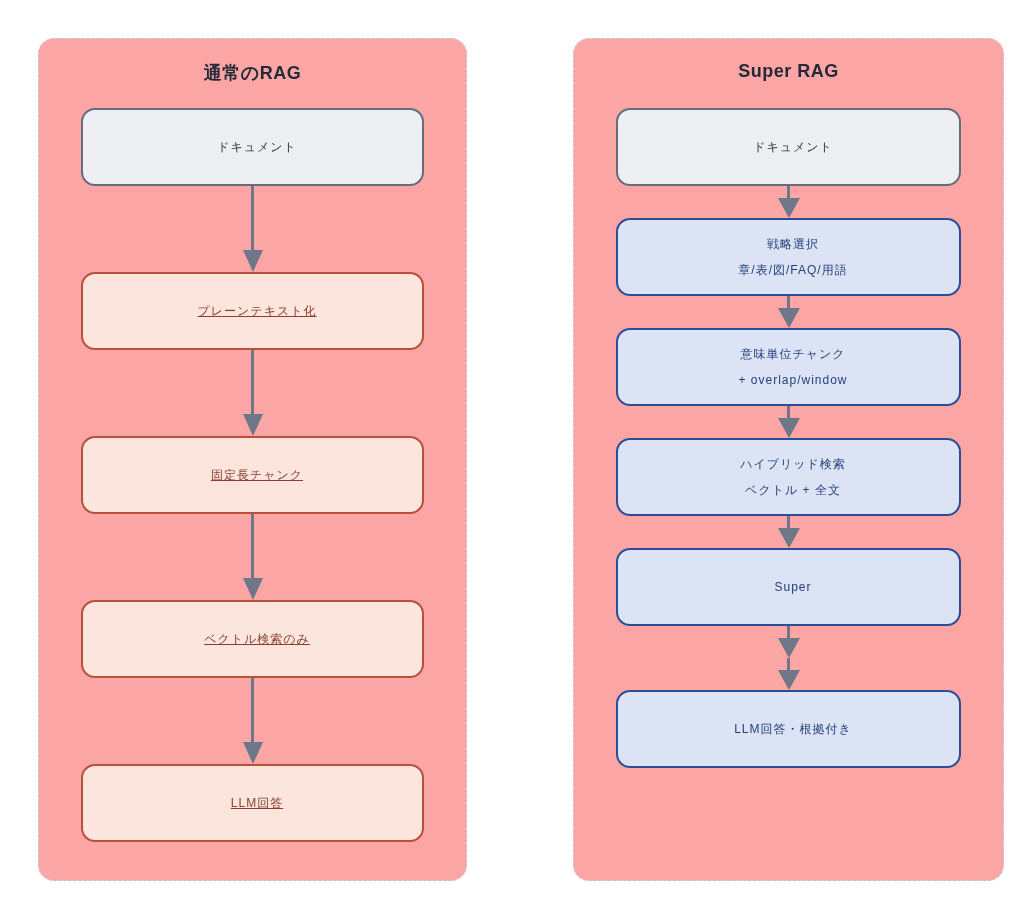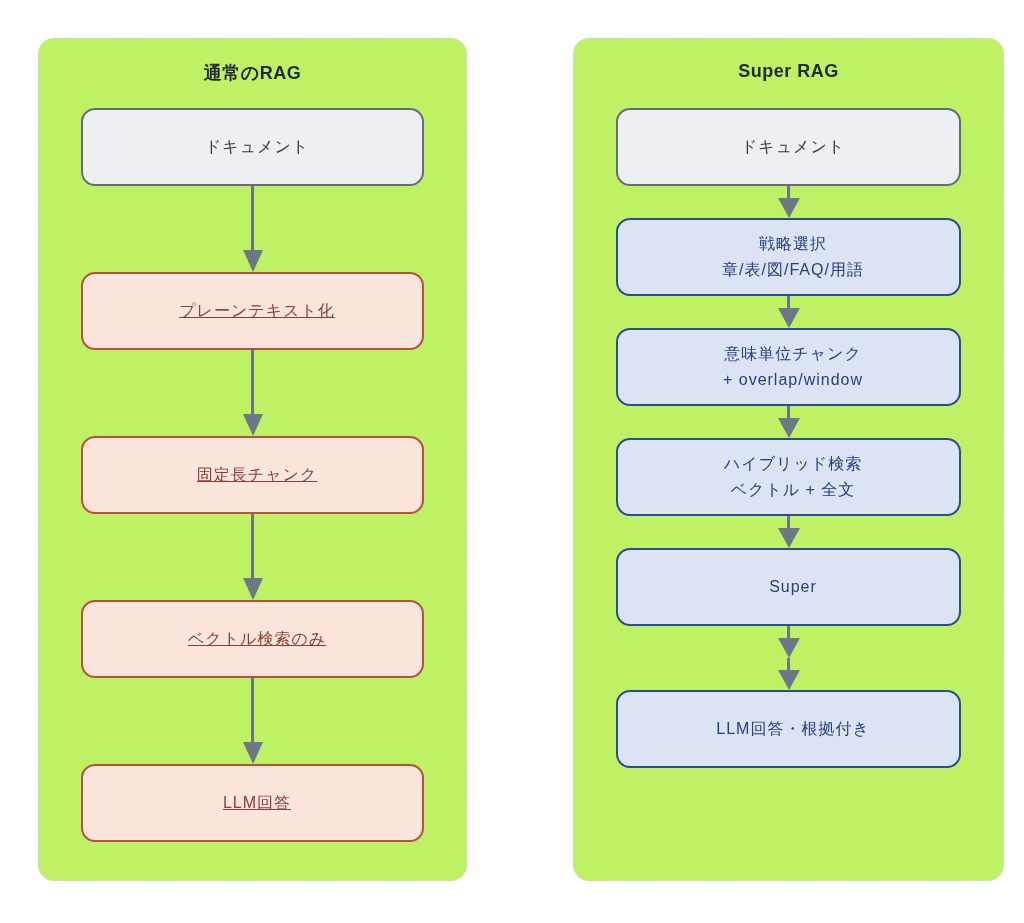--- a/index.html
+++ b/index.html
@@ -8,21 +8,21 @@
     background: #ffffff;
     font-family: "Liberation Sans", "DejaVu Sans", sans-serif;
   }
   .page { position: relative; width: 1024px; height: 923px; overflow: hidden; }
 
   .panel {
     position: absolute;
     top: 38px;
     height: 843px;
     box-sizing: border-box;
-    background: #bef264;
+    background: #fca5a5;
     border: 1.5px dashed #c9d2df;
     border-radius: 16px;
   }
   .panel-left  { left: 38px;  width: 429px; }
   .panel-right { left: 573px; width: 431px; }
 
   .panel-title {
     margin: 0;
     padding-top: 22px;
     height: 22px;
@@ -44,21 +44,21 @@
     margin: 0 42px;
     height: 78px;
     box-sizing: border-box;
     border-radius: 14px;
     border: 2px solid transparent;
     display: flex;
     flex-direction: column;
     align-items: center;
     justify-content: center;
     text-align: center;
-    font-size: 16px;
+    font-size: 12px;
     line-height: 26px;
     letter-spacing: 1px;
     padding-left: 9px;
   }
   .node span:empty { display: none; }
 
   .node.gray { background: #edeff3; border-color: #636d7c; color: #333a47; }
   .node.red  { background: #fbe5dd; border-color: #b94f3d; color: #8a3d30; text-decoration: underline; }
   .node.blue { background: #dbe3f4; border-color: #2c4c96; color: #26407c; }
 

